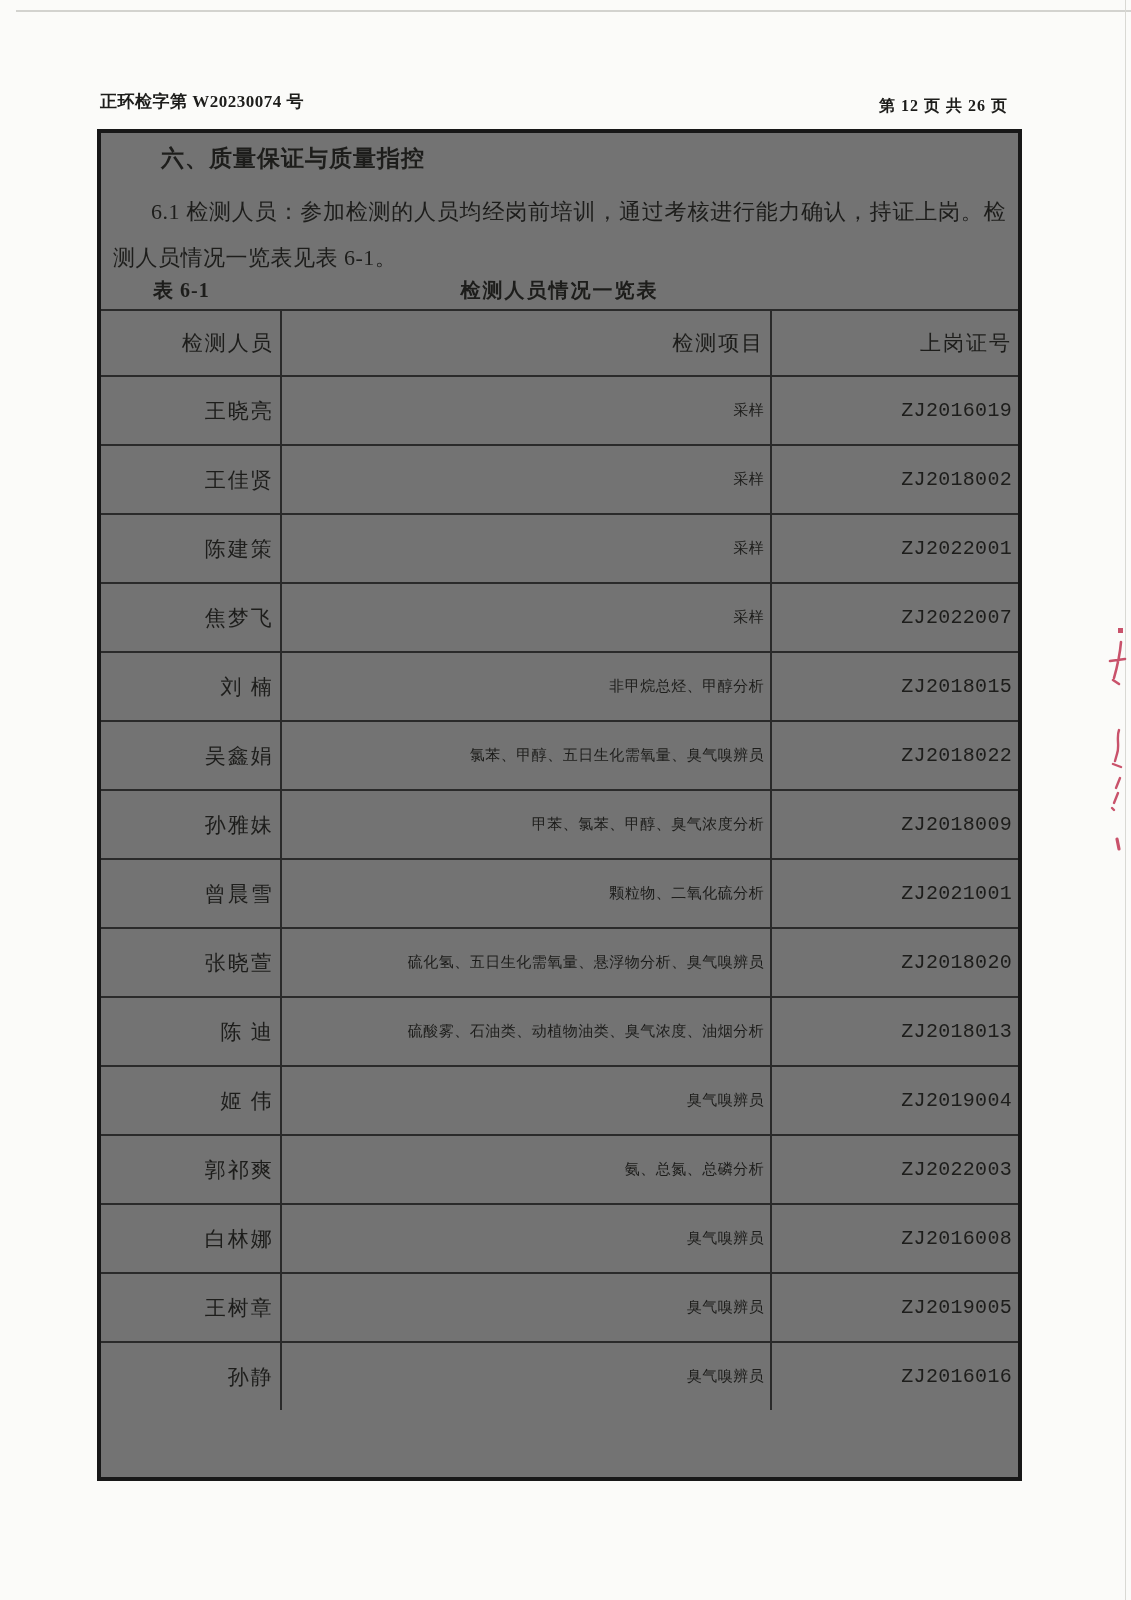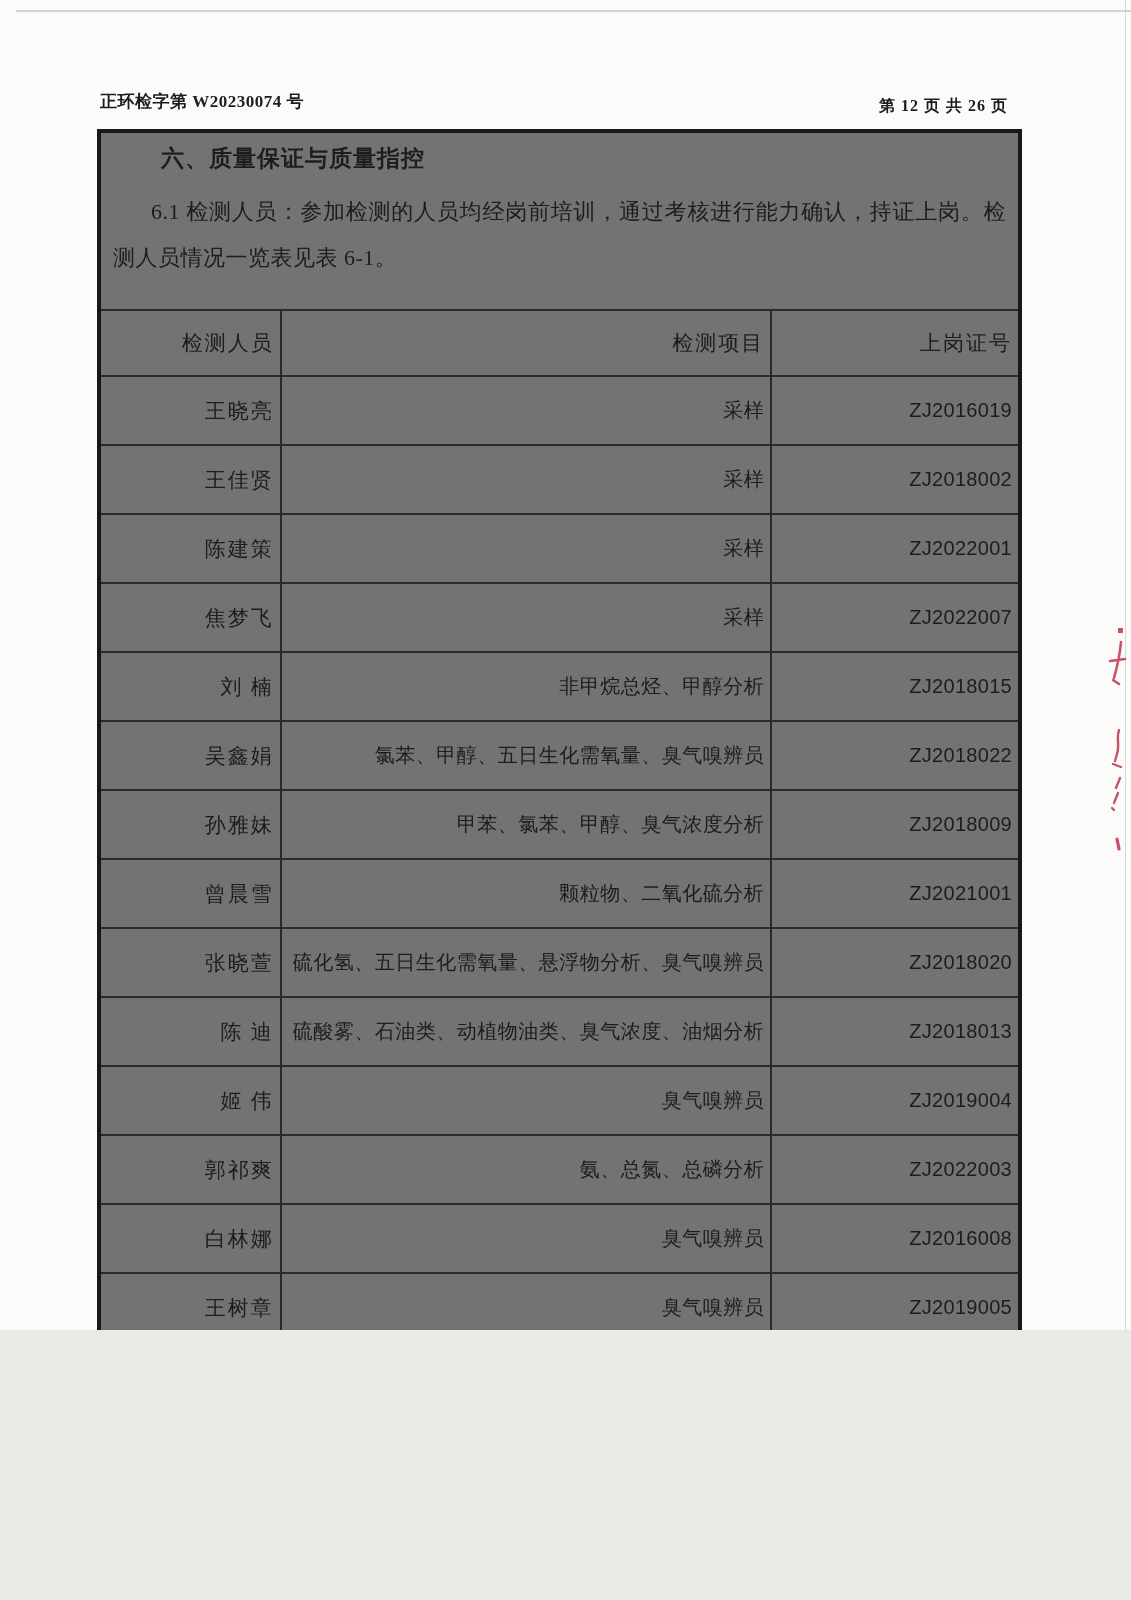--- a/index.html
+++ b/index.html
@@ -1,17 +1,17 @@
 <!DOCTYPE html>
 <html><head>
 <meta charset="utf-8">
 <style>
   html,body{margin:0;padding:0;background:#e9e9e6;}
   .page{
-    position:relative; width:1131px; height:1330px; margin:0 auto;
+    position:relative; width:1131px; height:1600px; margin:0 auto;
     background:#fbfbf9; overflow:hidden;
     font-family:"Liberation Serif", serif; color:#1d1d1b;
   }
   
   .scan-top-line{position:absolute; left:16px; right:0; top:10px; height:2px; background:#c9c9c4; opacity:.8;}
   .scan-right-line{position:absolute; top:0; bottom:0; left:1125px; width:1px; background:#d9d9d4;}
   
   .doc-number{position:absolute; left:100px; top:90px; font-size:17px; font-weight:600; letter-spacing:.5px; white-space:nowrap;}
   .page-indicator{position:absolute; right:123px; top:96px; font-size:16px; font-weight:600; letter-spacing:1px; white-space:nowrap;}
   
@@ -44,41 +44,45 @@
     border:2px solid #2a2a2a; text-align:right; vertical-align:middle;
     font-weight:400; padding:4px 6px;
   }
   .personnel-table th{font-size:21px; letter-spacing:2px; height:56px;}
   .personnel-table thead th{border-top:none;}
   .personnel-table th:first-child, .personnel-table td:first-child{border-left:none;}
   .personnel-table th:last-child, .personnel-table td:last-child{border-right:none;}
   .personnel-table tbody tr:last-child td{border-bottom:none;}
   .personnel-table td{height:59px;}
   .c-name{font-size:21px; letter-spacing:2px;}
-  .c-project{font-size:20px; line-height:33px; letter-spacing:.5px; padding:4px 22px;margin-left:16px;}
-  .c-cert{font-family:Liberation Sans, sans-serif; font-size:20px; font-weight:500; letter-spacing:.3px;}
+  .c-project{font-size:15px; line-height:33px; letter-spacing:.5px; padding:4px 22px;margin-left:16px;}
+  .c-cert{font-family:Liberation Mono, monospace; font-size:20px; font-weight:500; letter-spacing:.3px;}
   
   .red-marks{position:absolute; left:1107px; top:618px; width:22px; height:260px;}
   .red-marks path, .red-marks rect{opacity:.88;}
 </style>
 </head>
 <body>
 
 <div class="page" style="background: rgb(251, 251, 249);">
 
   <div class="scan-top-line"></div>
   <div class="scan-right-line"></div>
 
   <div class="doc-number">正环检字第 W20230074 号</div>
   <div class="page-indicator">第 12 页  共 26 页</div>
 
   <div class="content-box">
     <div class="section-heading">六、质量保证与质量指控</div>
     <p class="section-paragraph">6.1 检测人员：参加检测的人员均经岗前培训，通过考核进行能力确认，持证上岗。检测人员情况一览表见表 6-1。</p>
 
+    <div class="caption-row">
+      <span class="table-label">表 6-1</span>
+      <span class="table-title">检测人员情况一览表</span>
+    </div>
 
     <table class="personnel-table">
       <colgroup>
         <col class="col-name">
           <col class="col-project">
           <col class="col-cert">
       </colgroup>
       <thead>
         <tr>
           <th>检测人员</th>

